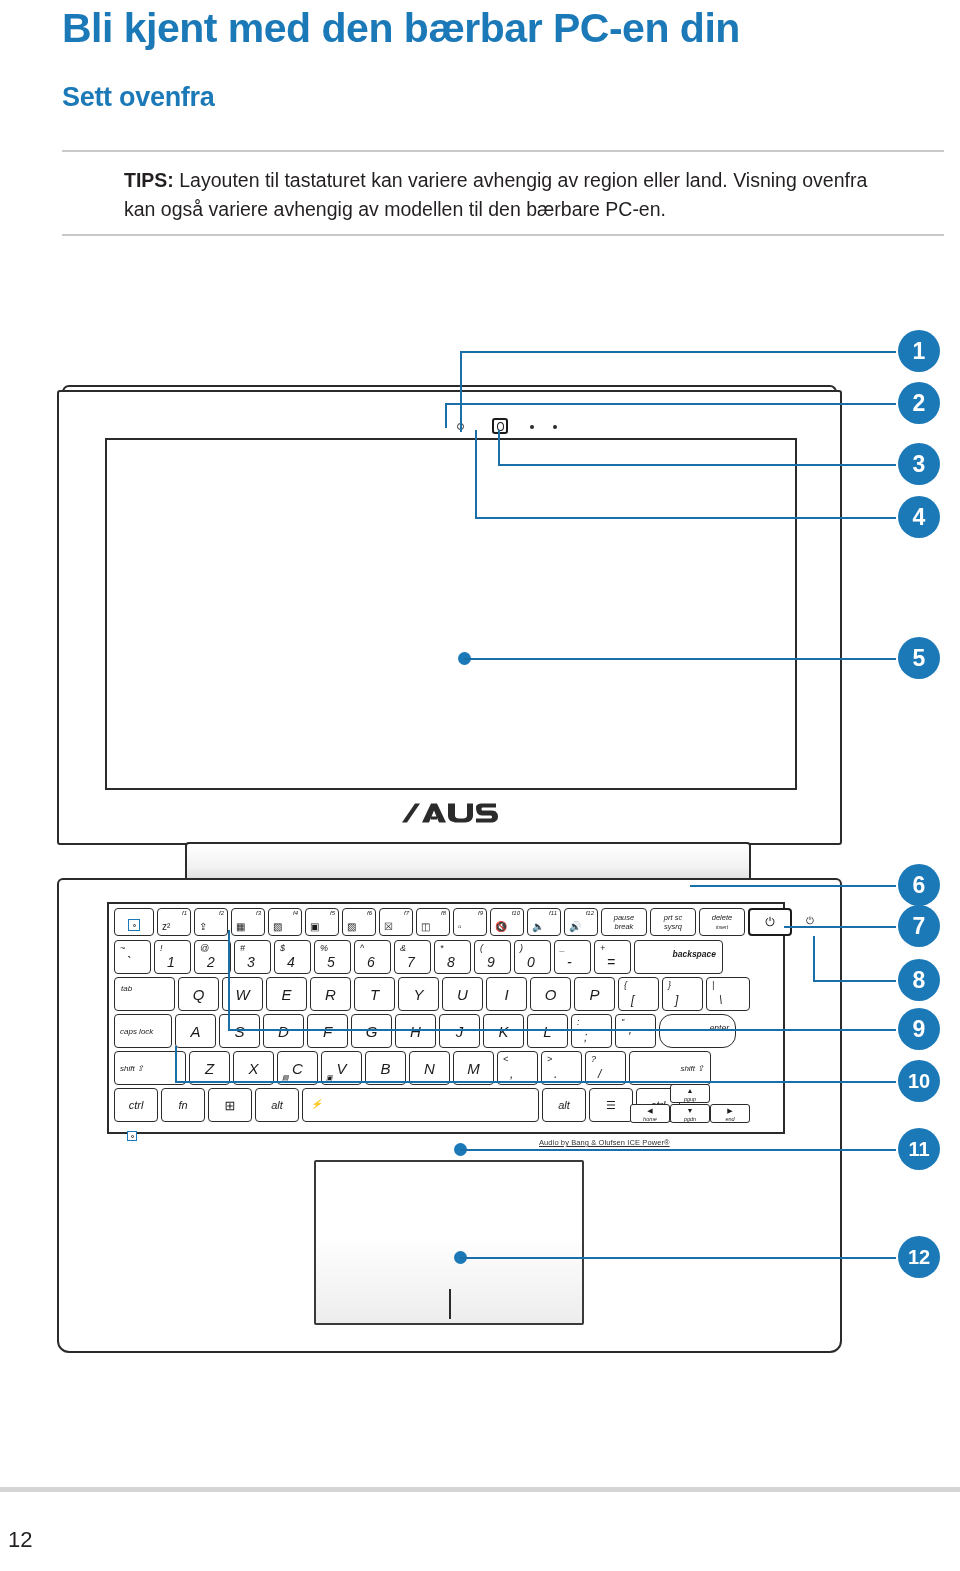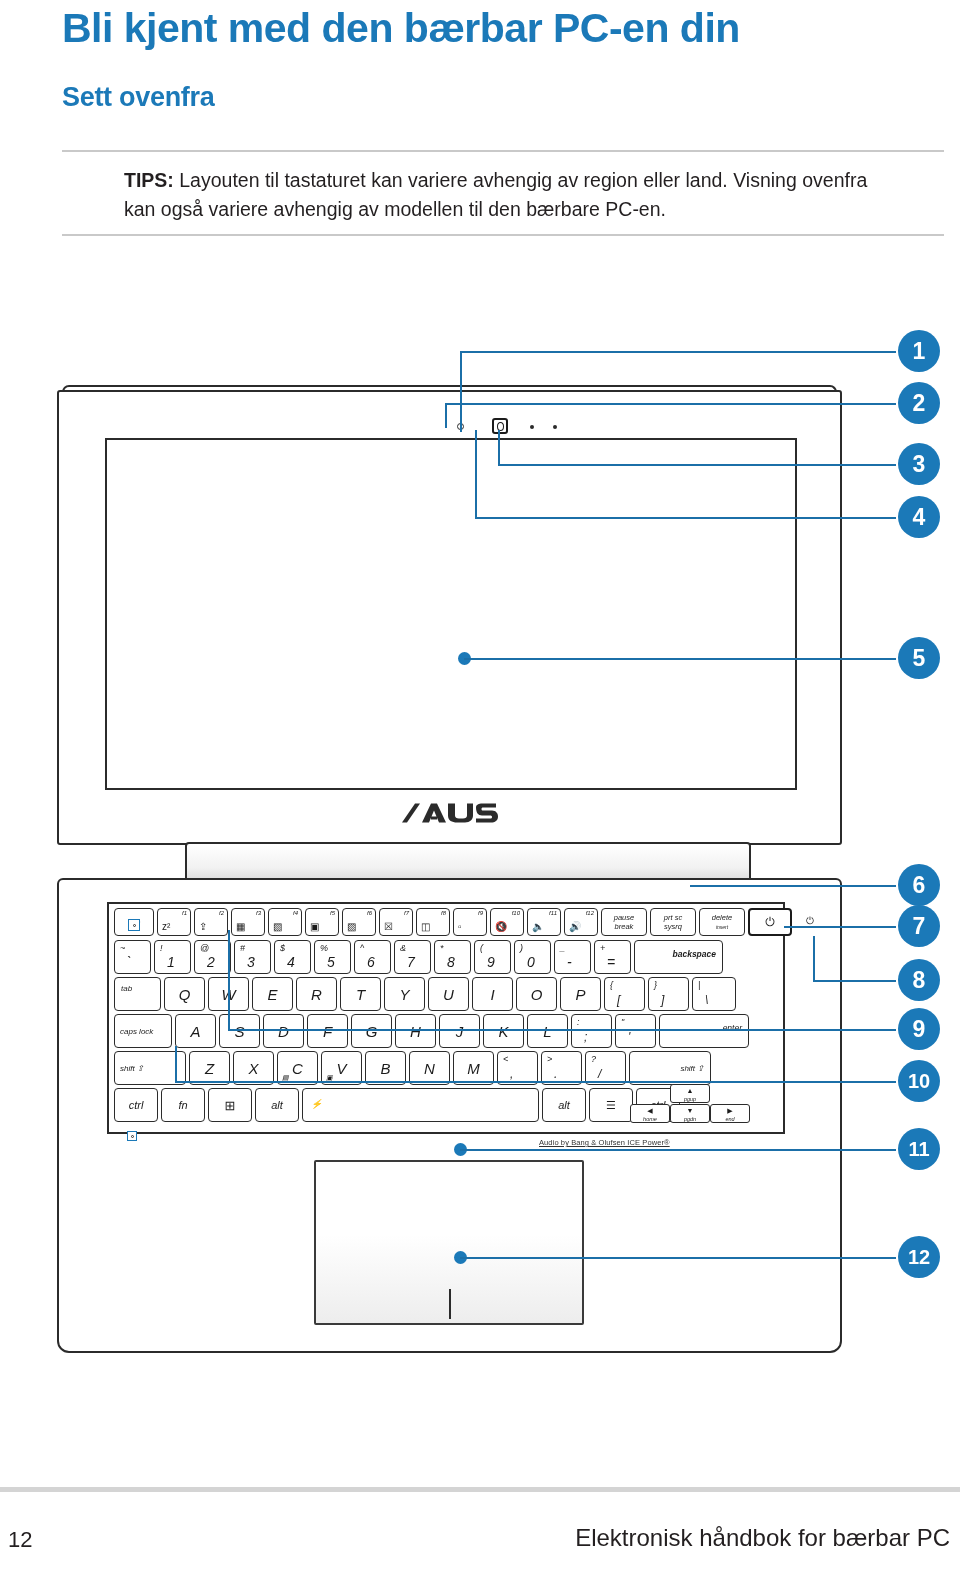--- a/index.html
+++ b/index.html
@@ -113,30 +113,30 @@
   .row-num{top:36px;height:34px;}
   .row-num .key{width:37px;height:34px;font-size:14px;}
   .key .upper{position:absolute;top:2px;left:5px;font-size:9px;font-style:italic;}
   .key .lower{position:absolute;bottom:3px;left:12px;font-size:14px;font-style:italic;}
   .key.backspace{width:89px;font-weight:bold;}
   .key.backspace .kw{position:absolute;right:6px;top:8px;font-size:8.5px;font-style:italic;}
 
   
   .row-q{top:73px;height:34px;}
   .row-q .key{width:41px;height:34px;font-size:15px;}
-  .key.tab{width:47px;}
+  .key.tab{width:61px;}
   .key.tab .kw{position:absolute;left:6px;top:6px;font-size:8px;font-style:italic;}
   .key.bslash{width:44px;}
 
   
   .row-a{top:110px;height:34px;}
   .row-a .key{width:41px;height:34px;font-size:15px;}
   .key.caps{width:58px;}
   .key.caps .kw{position:absolute;left:5px;top:12px;font-size:8px;font-style:italic;}
-  .key.enter{width:90px;}
+  .key.enter{width:77px;border-radius:13px;}
   .key.enter .kw{position:absolute;right:6px;top:8px;font-size:8.5px;font-style:italic;}
 
   
   .row-z{top:147px;height:34px;}
   .row-z .key{width:41px;height:34px;font-size:15px;}
   .key.lshift{width:72px;}
   .key.lshift .kw{position:absolute;left:5px;top:12px;font-size:8px;font-style:italic;}
   .key.rshift{width:82px;}
   .key.rshift .kw{position:absolute;right:6px;top:12px;font-size:8px;font-style:italic;}
   .key .subicon{position:absolute;bottom:2px;left:4px;font-size:7px;}
@@ -572,15 +572,14 @@
     </div>
   <div class="cnum wide" style="left:898px;top:1128px;">
       <span>11</span>
     </div>
   <div class="cnum wide" style="left:898px;top:1236px;">
       <span>12</span>
     </div>
 
   <div class="foot-rule"></div>
   <div class="foot-page">12</div>
-  <div class="foot-title">Elektronisk håndbok for bærbar PC</div>
 
 </div>
 
 </body></html>

